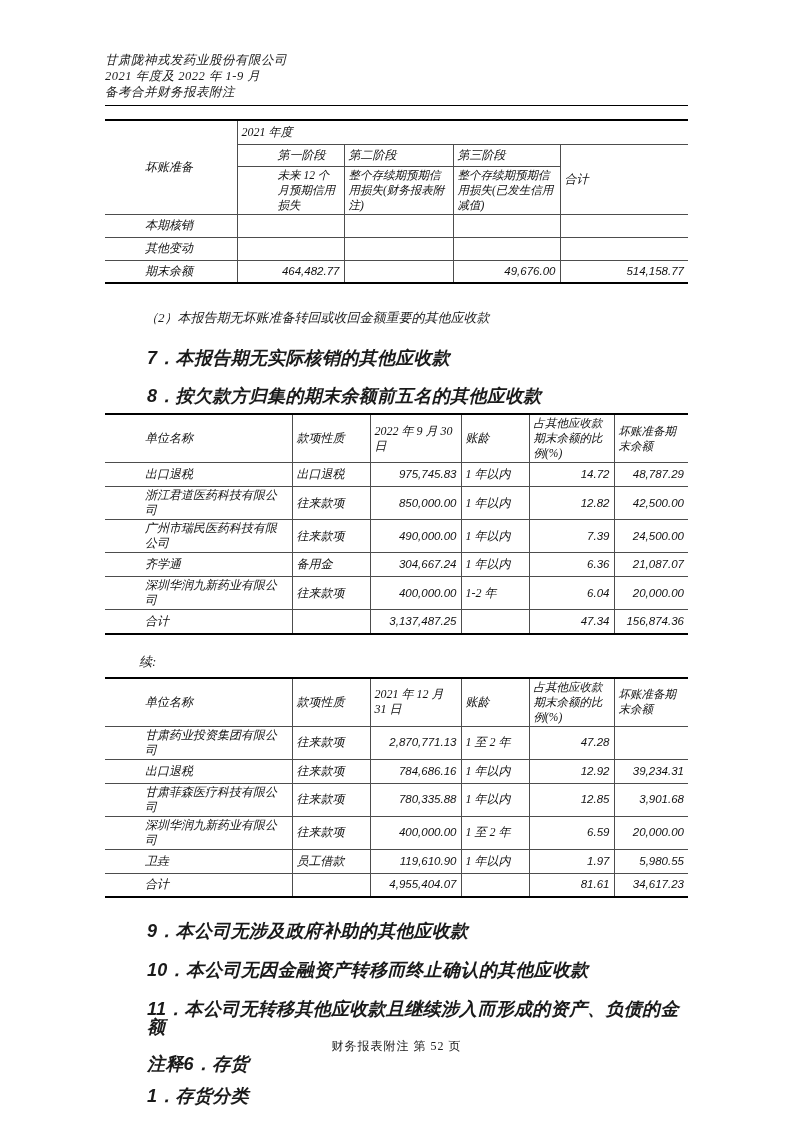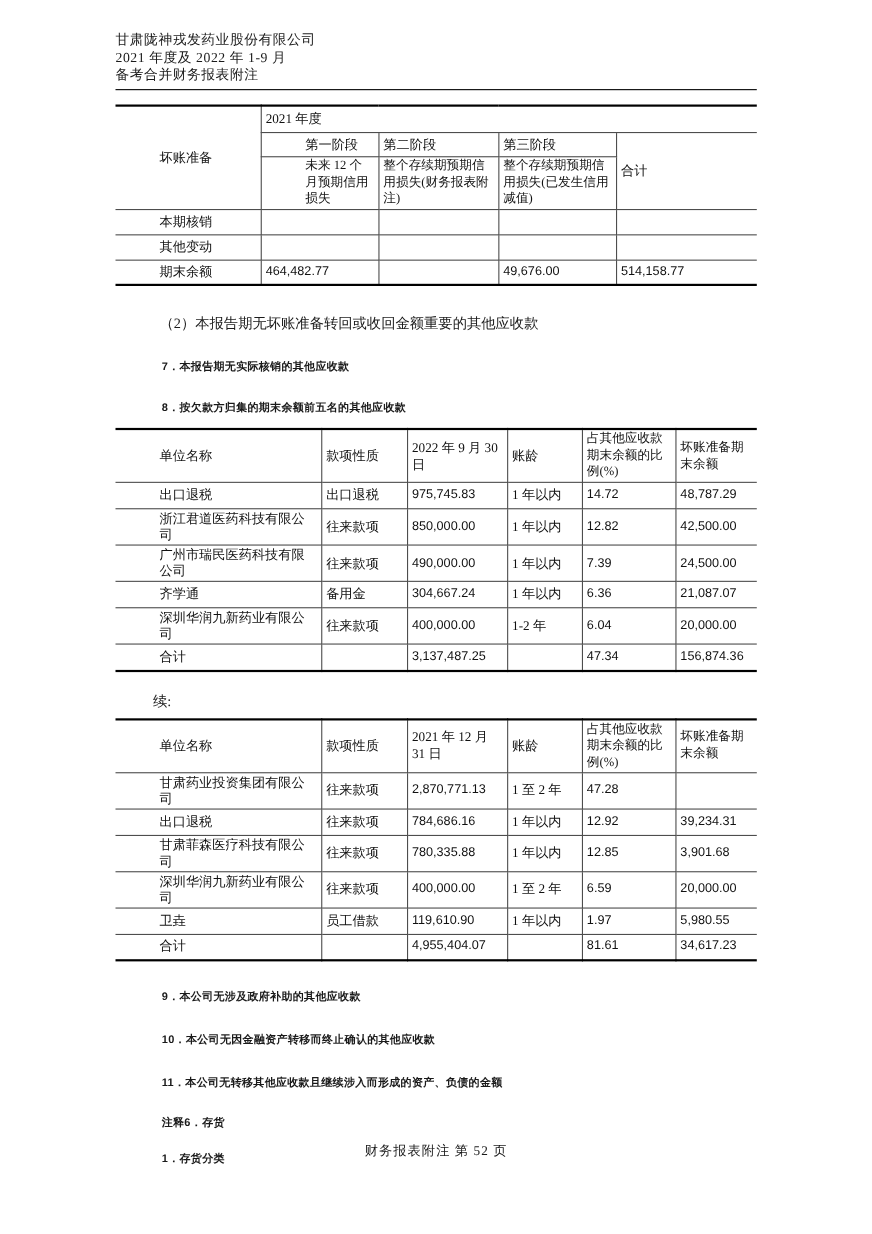--- a/index.html
+++ b/index.html
@@ -4,21 +4,21 @@
 <style>
   html,body{margin:0;padding:0;background:#ffffff;}
   .page{
     position:relative;
     width:793px;height:1122px;
     background:#ffffff;
     font-family:"Liberation Serif","DejaVu Serif",serif;
     color:#1a1a1a;
     overflow:hidden;
   }
-  .content{position:absolute;left:105px;top:28px;width:583px;}
+  .content{position:absolute;left:105px;top:52px;width:583px;font-style:italic;}
 
   .doc-header div{font-size:12.5px;line-height:16px;letter-spacing:.5px;}
   .header-rule{border:none;border-top:1.4px solid #000;margin:5px 0 0 0;width:583px;}
 
   
   table.t{
     border-collapse:collapse;table-layout:fixed;width:583px;
     border-top:2.2px solid #000;border-bottom:2.2px solid #000;
     font-size:12px;color:#111;
   }
@@ -29,21 +29,21 @@
     overflow:hidden;
     line-height:15px;
   }
   table.t tr td:first-child{border-left:none;padding-left:40px;}
   table.t tr td:last-child{border-right:none;}
   table.t tr:first-child td{border-top:none;}
   table.t tr:last-child td{border-bottom:none;}
 
   td.c{text-align:left;}
   td.l{text-align:left;padding-left:6px;}
-  td.num{text-align:left;padding-right:8px;font-family:"Liberation Sans","DejaVu Sans",sans-serif;font-size:11.5px;}
+  td.num{text-align:right;padding-right:8px;font-family:"Liberation Sans","DejaVu Sans",sans-serif;font-size:11.5px;}
   td.sub{font-size:11.5px;line-height:14px;padding:2px 3px;}
   td.hdr{line-height:15px;}
   td.hdr-sm{font-size:11.5px;line-height:14px;padding:2px 2px;}
 
   .t1{margin-top:13px;}
   .t1 tr.r-year{height:24px;}
   .t1 tr.r-stage{height:22px;}
   .t1 tr.r-sub{height:46px;}
   .t1 tr.r-data{height:23px;}
 
@@ -51,21 +51,21 @@
   .t3{margin-top:6px;}
   .t2 tr.r-head{height:46px;}
   .t3 tr.r-head{height:34px;}
   .t2 tr.r-data,.t3 tr.r-data{height:24px;}
 
   
   p{margin:0;}
   .para{font-size:13px;line-height:18px;margin:25px 0 0 40px;}
   .hding{
     font-family:"Liberation Sans","DejaVu Sans",sans-serif;
-    font-weight:700;font-size:10px;line-height:18px;
+    font-weight:700;font-size:18px;line-height:18px;
     margin:22px 0 0 42px;letter-spacing:.3px;
   }
   .m20{margin-top:20px;}
   .m24{margin-top:24px;}
   .m21{margin-top:21px;}
   .m19{margin-top:19px;}
   .m14{margin-top:14px;}
   .cont-label{font-size:13px;margin:18px 0 0 34px;}
 
   .footer{

